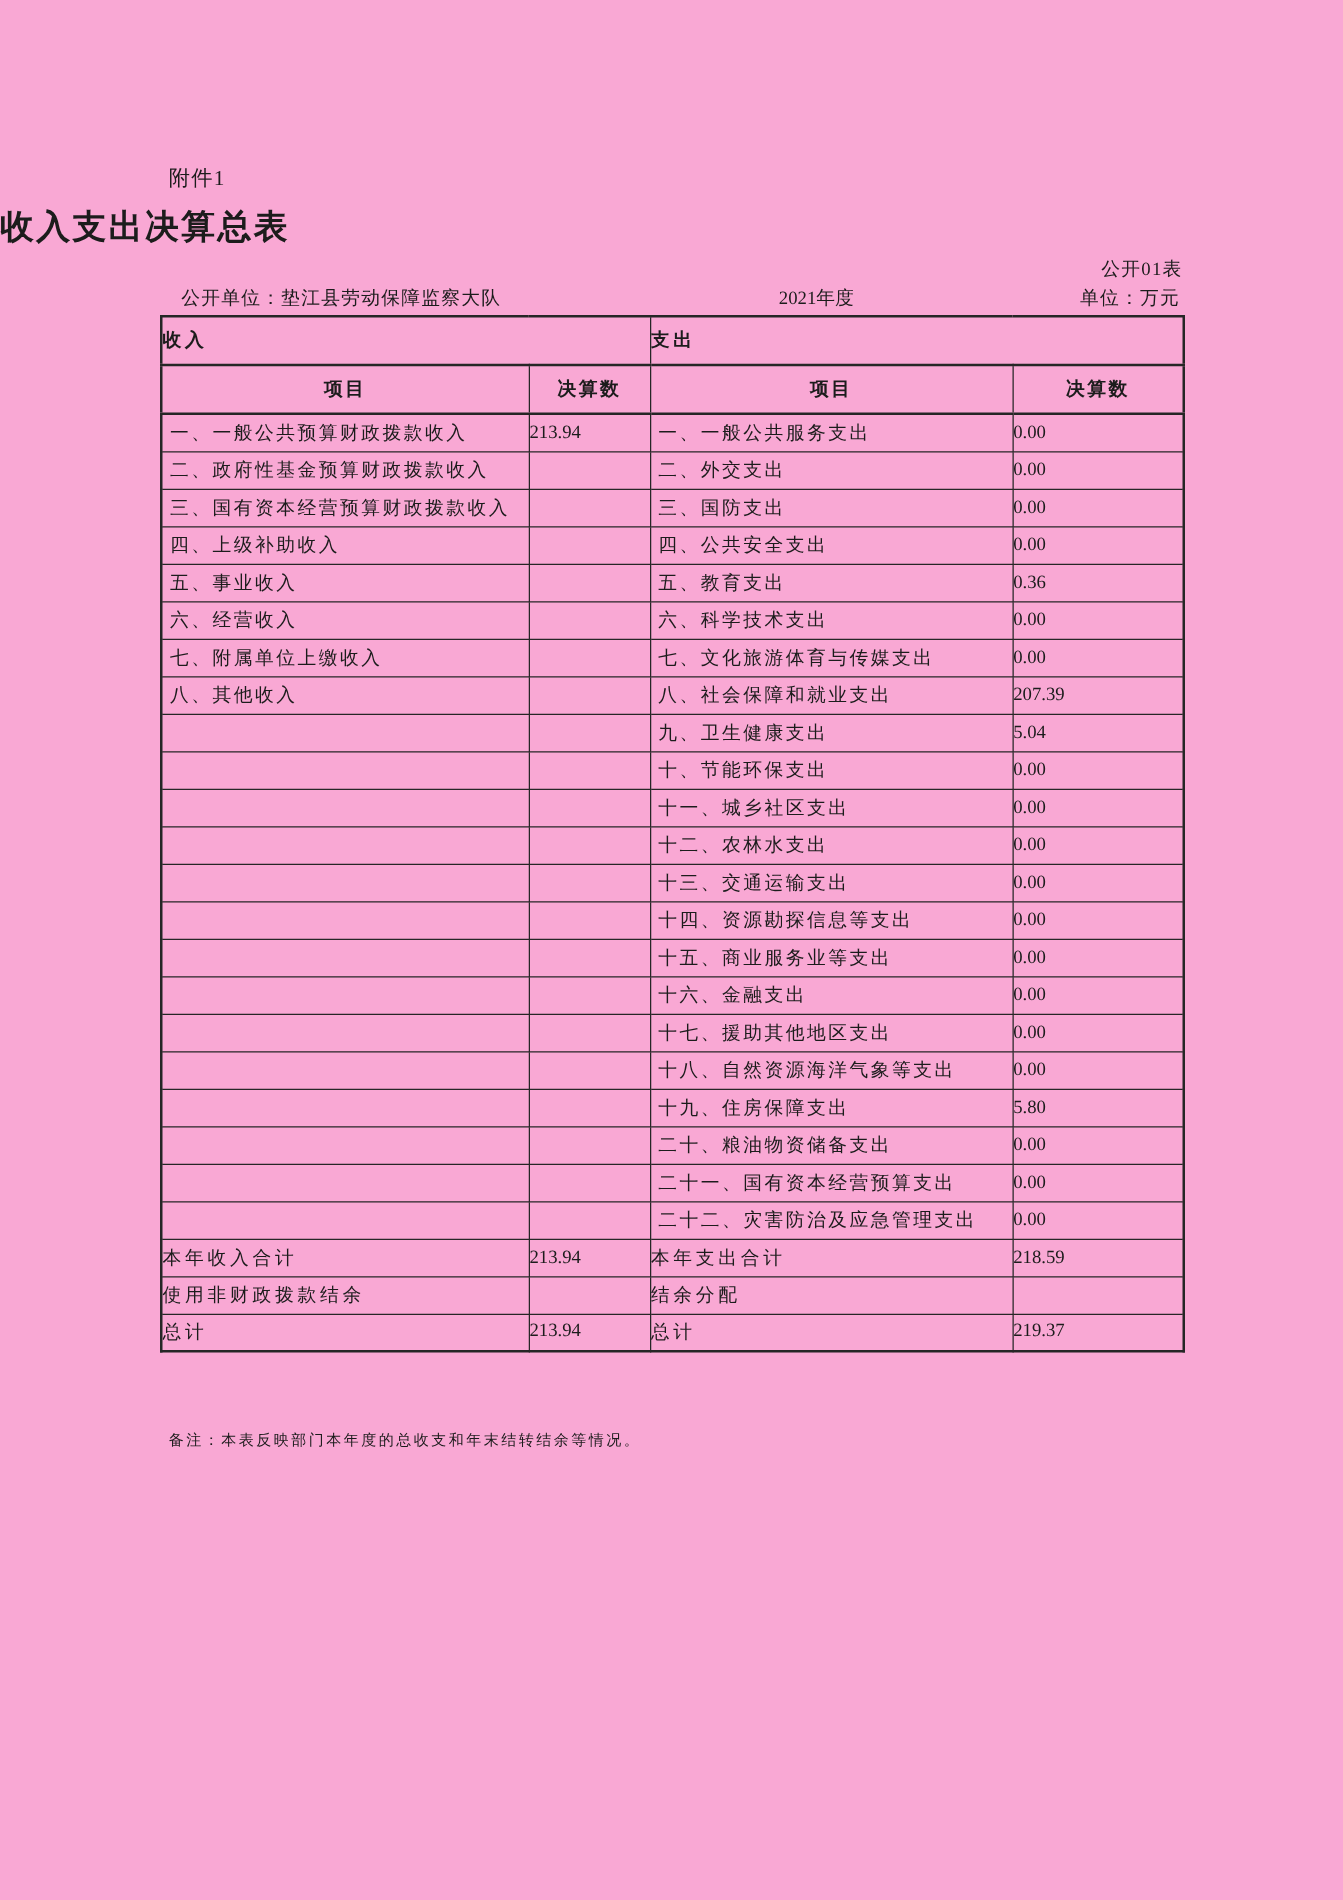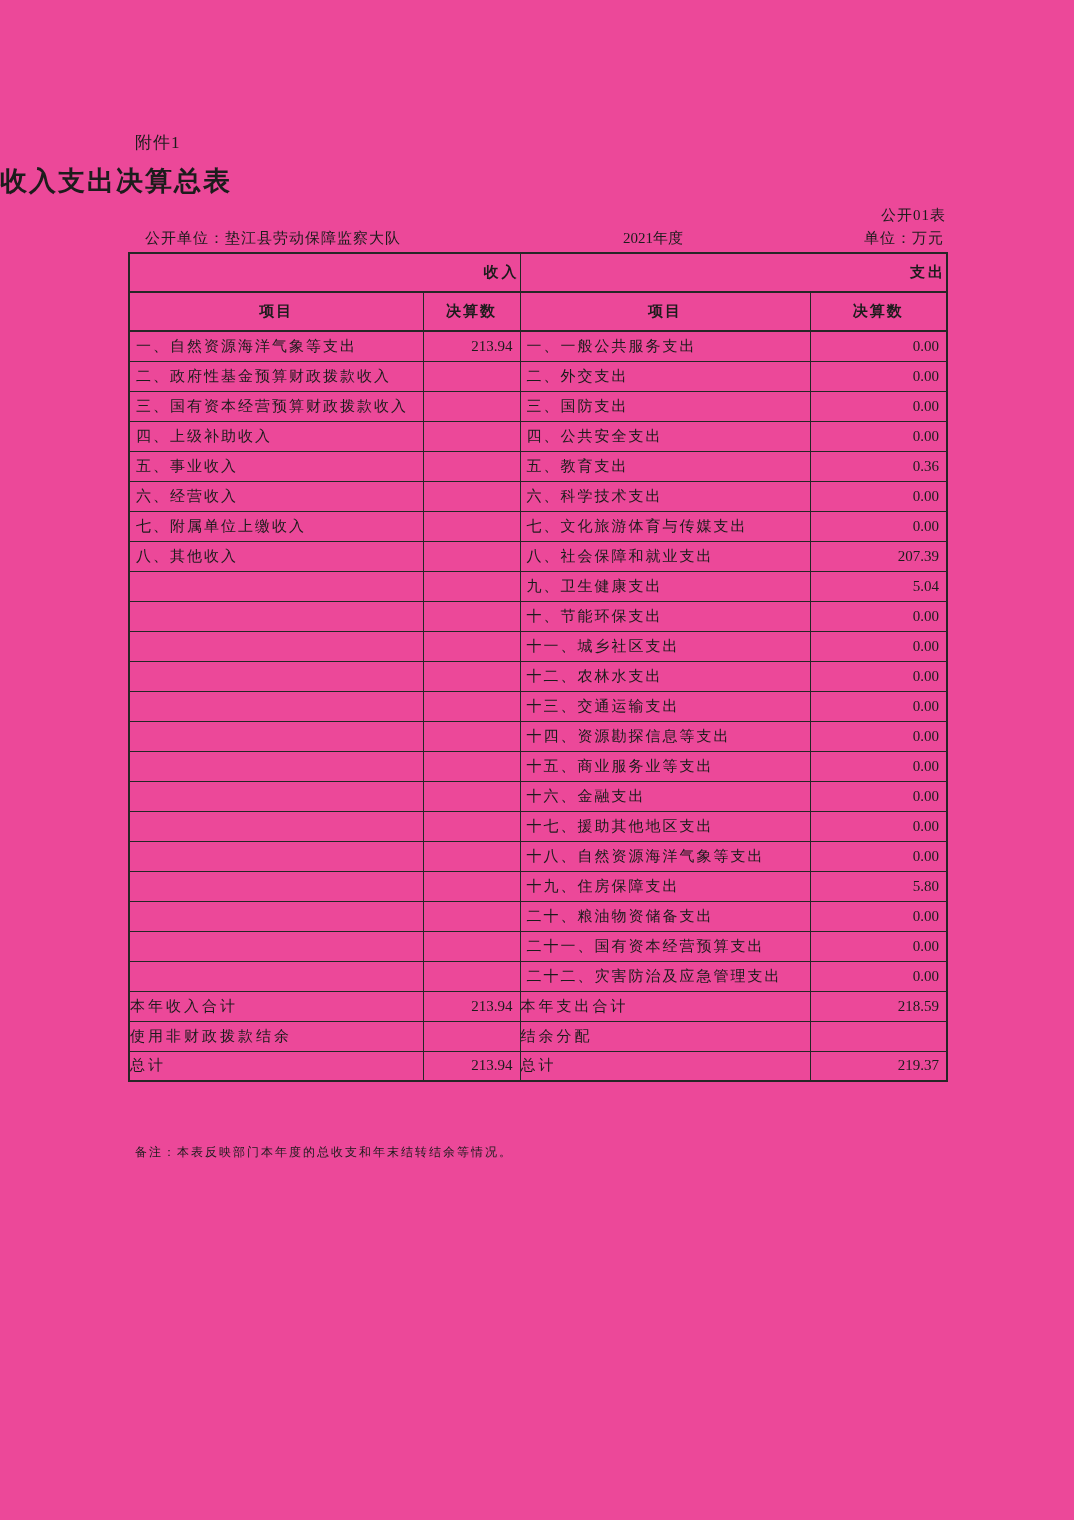--- a/index.html
+++ b/index.html
@@ -5,21 +5,21 @@
   * { margin: 0; padding: 0; box-sizing: border-box; }
   html, body { background: #ffffff; }
   body {
     font-family: "Liberation Serif", "DejaVu Serif", serif;
     color: #1c1c1c;
   }
   .sheet {
     position: relative;
     width: 1074px;
     height: 1520px;
-    background: #ec4899;
+    background: #f9a8d4;
     overflow: hidden;
   }
   .attachment {
     position: absolute;
     top: 131px;
     left: 135px;
     font-size: 17px;
     letter-spacing: 1px;
   }
   .title {
@@ -63,39 +63,39 @@
     border: 2px solid #262626;
   }
   .budget-table th, .budget-table td {
     border: 1px solid #262626;
     overflow: hidden;
     white-space: nowrap;
   }
   .section-row th {
     height: 39px;
     font-weight: bold;
-    text-align: right;
+    text-align: left;
     letter-spacing: 3px;
     border-bottom: 2px solid #262626;
   }
   .col-head-row th {
     height: 39px;
     font-weight: bold;
     text-align: center;
     letter-spacing: 2px;
     border-bottom: 2px solid #262626;
   }
   .data-row td, .summary-row td { height: 30px; }
   td.item {
     text-align: left;
     padding-left: 6px;
     letter-spacing: 2px;
   }
   td.num {
-    text-align: right;
+    text-align: left;
     padding-right: 7px;
     letter-spacing: 0;
   }
   .summary-row td.item { padding-left: 0; letter-spacing: 3px; }
   .summary-row:first-of-type td { border-top: 2px solid #262626; }
   .footnote {
     position: absolute;
     top: 1144px;
     left: 135px;
     font-size: 12px;
@@ -133,21 +133,21 @@
       </tr>
       <tr class="col-head-row">
         <th>项目</th>
         <th>决算数</th>
         <th>项目</th>
         <th>决算数</th>
       </tr>
     </thead>
     <tbody>
         <tr class="data-row">
-          <td class="item">一、自然资源海洋气象等支出</td>
+          <td class="item">一、一般公共预算财政拨款收入</td>
           <td class="num">213.94</td>
           <td class="item">一、一般公共服务支出</td>
           <td class="num">0.00</td>
         </tr>
         <tr class="data-row">
           <td class="item">二、政府性基金预算财政拨款收入</td>
           <td class="num"></td>
           <td class="item">二、外交支出</td>
           <td class="num">0.00</td>
         </tr>

